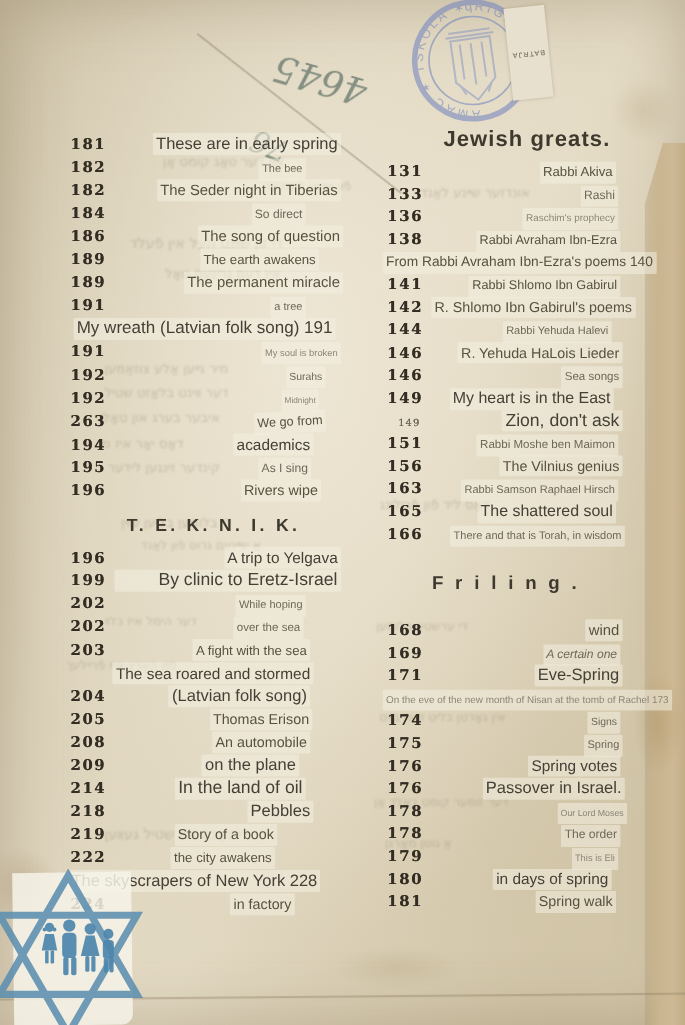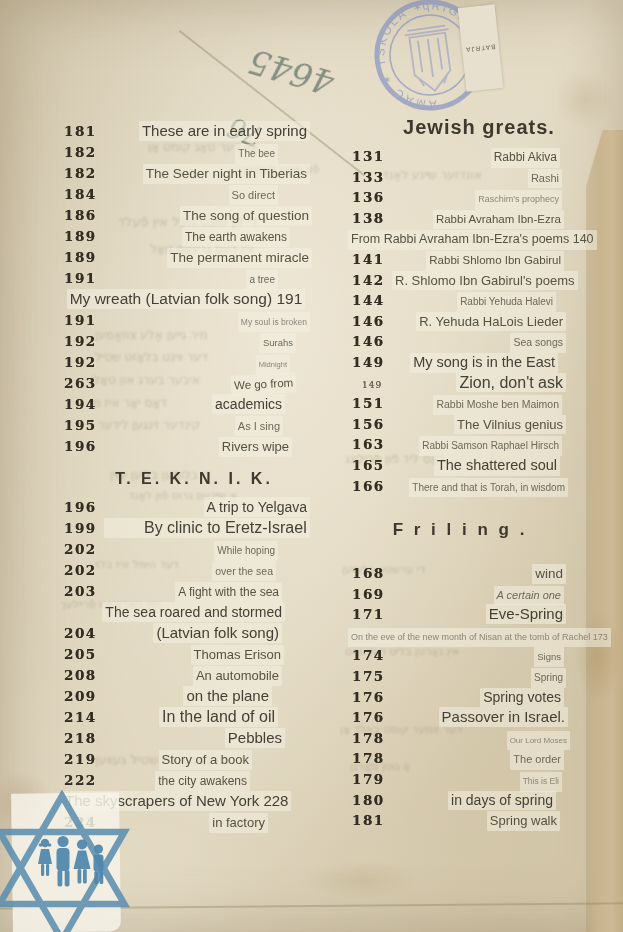--- a/index.html
+++ b/index.html
@@ -318,21 +318,21 @@
       <div class="row">
         <span class="num">146</span>
         <span class="title" style="padding-right: 6px;"><span class="tbg" style="font-size: 13px; color: rgb(87, 81, 63);">R. Yehuda HaLois Lieder</span></span>
       </div>
       <div class="row">
         <span class="num">146</span>
         <span class="title" style="padding-right: 6px;"><span class="tbg" style="font-size: 10.5px; color: rgb(110, 104, 89);">Sea songs</span></span>
       </div>
       <div class="row">
         <span class="num">149</span>
-        <span class="title" style="padding-right: 14px;"><span class="tbg" style="font-size: 14.5px; color: rgb(69, 64, 54);">My song is in the East</span></span>
+        <span class="title" style="padding-right: 14px;"><span class="tbg" style="font-size: 14.5px; color: rgb(69, 64, 54);">My heart is in the East</span></span>
       </div>
       <div class="row">
         <span class="num numsm">149</span>
         <span class="title" style="padding-right: 6px;"><span class="tbg" style="font-size: 16px; color: rgb(69, 64, 54);">Zion, don't ask</span></span>
       </div>
       <div class="row">
         <span class="num">151</span>
         <span class="title" style="padding-right: 10px;"><span class="tbg" style="font-size: 10.5px; color: rgb(110, 104, 89);">Rabbi Moshe ben Maimon</span></span>
       </div>
       <div class="row">

